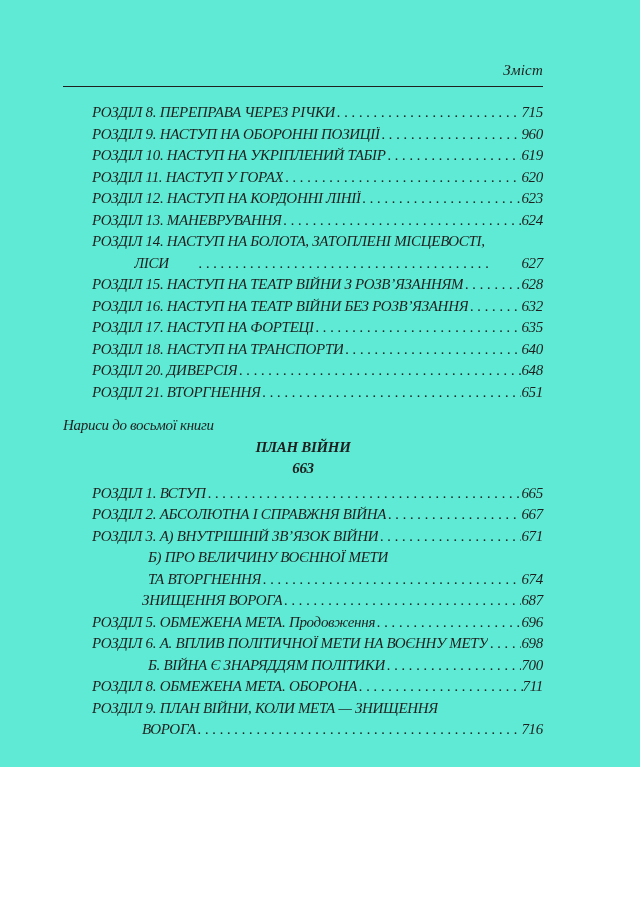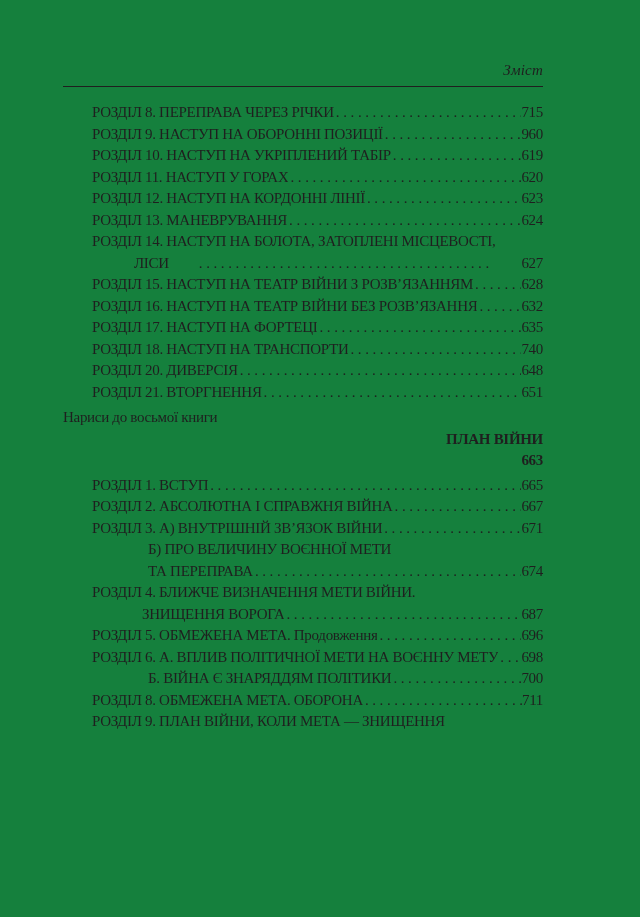--- a/index.html
+++ b/index.html
@@ -3,41 +3,42 @@
 <meta charset="utf-8">
 <style>
   * { margin: 0; padding: 0; box-sizing: border-box; }
   html, body { background: #ffffff; }
   body {
     width: 640px; height: 917px;
     font-family: "Liberation Serif", serif;
     color: #1f1f1f;
     overflow: hidden;
   }
-  .page { width: 640px; height: 917px; background: #15803d; overflow: hidden; }
+  .page { width: 640px; height: 767px; background: #5eead4; overflow: hidden; }
   .content { width: 480px; margin-left: 63px; }
 
   .running-head {
     padding-top: 61px;
     text-align: right;
     font-style: italic;
     font-size: 15px;
     line-height: 19px;
     letter-spacing: 0.2px;
   }
   .head-rule { border: none; border-top: 1.6px solid #1f1f1f; margin-top: 6px; }
 
   .toc { margin-top: 15px; font-size: 15px; letter-spacing: -0.3px; }
-  .toc-section + .toc-section { margin-top: 4px; }
+  .toc-section + .toc-section { margin-top: 12px; }
 
   .toc-line {
     display: flex;
-    align-items: flex-end;
+    align-items: center;
     line-height: 21.5px;
     white-space: nowrap;
+    font-style: italic;
   }
   .toc-text { flex: 0 1 auto; min-width: 0; overflow: hidden; }
   .leader { flex: 1 1 0; min-width: 0; overflow: hidden; padding-left: 2px; }
   .leader::after {
     content: "........................................................................................................................................";
     letter-spacing: 3.6px;
   }
   .toc-page-num { flex: 0 0 auto; }
 
   .toc-heading { font-weight: bold; margin-bottom: 3px; flex-direction: column; }
@@ -113,21 +114,21 @@
     <span class="toc-page-num">632</span>
   </div>
           <div class="toc-line indent-1">
     <span class="toc-text">РОЗДІЛ 17. НАСТУП НА ФОРТЕЦІ</span>
     <span class="leader"></span>
     <span class="toc-page-num">635</span>
   </div>
           <div class="toc-line indent-1">
     <span class="toc-text">РОЗДІЛ 18. НАСТУП НА ТРАНСПОРТИ</span>
     <span class="leader"></span>
-    <span class="toc-page-num">740</span>
+    <span class="toc-page-num">640</span>
   </div>
           <div class="toc-line indent-1">
     <span class="toc-text">РОЗДІЛ 20. ДИВЕРСІЯ</span>
     <span class="leader"></span>
     <span class="toc-page-num">648</span>
   </div>
           <div class="toc-line indent-1">
     <span class="toc-text">РОЗДІЛ 21. ВТОРГНЕННЯ</span>
     <span class="leader"></span>
     <span class="toc-page-num">651</span>
@@ -156,27 +157,23 @@
           <div class="toc-line indent-1">
     <span class="toc-text">РОЗДІЛ 3. А) ВНУТРІШНІЙ ЗВ’ЯЗОК ВІЙНИ</span>
     <span class="leader"></span>
     <span class="toc-page-num">671</span>
   </div>
           <div class="toc-line indent-4 no-page">
     <span class="toc-text">Б) ПРО ВЕЛИЧИНУ ВОЄННОЇ МЕТИ</span>
 
   </div>
           <div class="toc-line indent-4">
-    <span class="toc-text">ТА ПЕРЕПРАВА</span>
+    <span class="toc-text">ТА ВТОРГНЕННЯ</span>
     <span class="leader"></span>
     <span class="toc-page-num">674</span>
-  </div>
-          <div class="toc-line indent-1 no-page">
-    <span class="toc-text">РОЗДІЛ 4. БЛИЖЧЕ ВИЗНАЧЕННЯ МЕТИ ВІЙНИ.</span>
-
   </div>
           <div class="toc-line indent-3">
     <span class="toc-text">ЗНИЩЕННЯ ВОРОГА</span>
     <span class="leader"></span>
     <span class="toc-page-num">687</span>
   </div>
           <div class="toc-line indent-1">
     <span class="toc-text">РОЗДІЛ 5. ОБМЕЖЕНА МЕТА. Продовження</span>
     <span class="leader"></span>
     <span class="toc-page-num">696</span>
@@ -193,17 +190,22 @@
   </div>
           <div class="toc-line indent-1">
     <span class="toc-text">РОЗДІЛ 8. ОБМЕЖЕНА МЕТА. ОБОРОНА</span>
     <span class="leader"></span>
     <span class="toc-page-num">711</span>
   </div>
           <div class="toc-line indent-1 no-page">
     <span class="toc-text">РОЗДІЛ 9. ПЛАН ВІЙНИ, КОЛИ МЕТА — ЗНИЩЕННЯ</span>
 
   </div>
+          <div class="toc-line indent-3">
+    <span class="toc-text">ВОРОГА</span>
+    <span class="leader"></span>
+    <span class="toc-page-num">716</span>
+  </div>
         </section>
       </div>
 
   </div>
 </div>
 
 </body></html>

